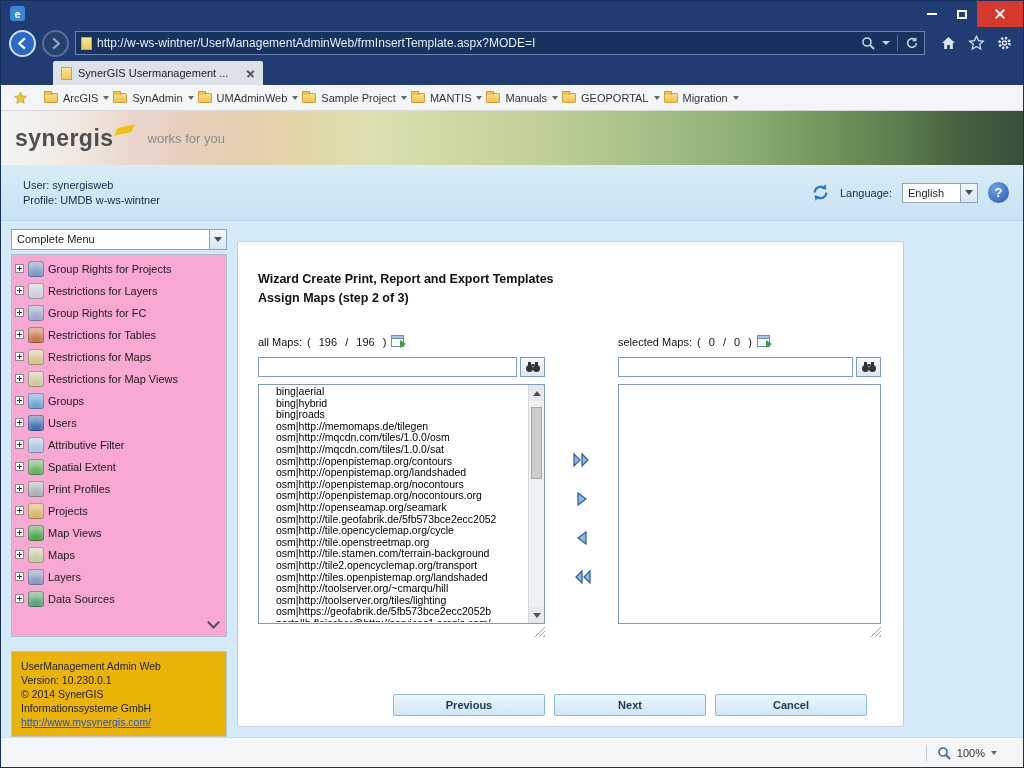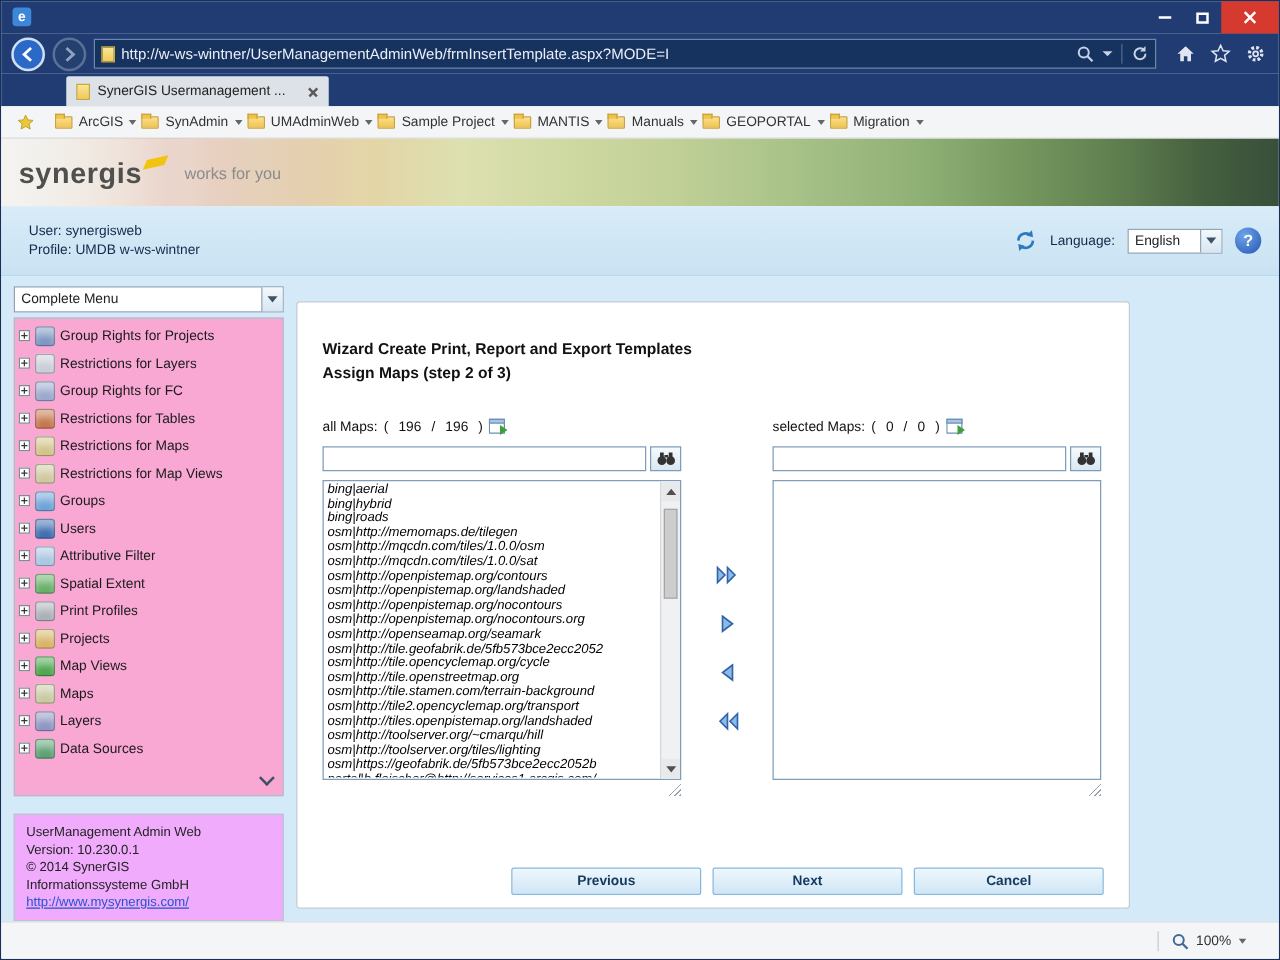--- a/index.html
+++ b/index.html
@@ -75,51 +75,51 @@
   .caret-down { width:0; height:0; border-left:4px solid transparent; border-right:4px solid transparent; border-top:5px solid #3d5166; }
   .tree { margin-top:4px; height:384px; background:#f9a8d4; border:1px solid #aebfcc; position:relative; padding:3px 0; overflow:hidden; }
   .tree-row { display:flex; align-items:center; gap:4px; padding:3px 3px; cursor:default; }
   .plus { width:9px; height:9px; border:1px solid #848a90; background:#fff; position:relative; flex:none; }
   .plus::before { content:""; position:absolute; left:1px; right:1px; top:3px; height:1px; background:#3a3a3a; }
   .plus::after  { content:""; position:absolute; top:1px; bottom:1px; left:3px; width:1px; background:#3a3a3a; }
   .tree-ico { width:16px; height:16px; border-radius:3px; flex:none; box-shadow:inset 0 0 0 1px rgba(0,0,0,.28), inset 0 7px 6px rgba(255,255,255,.5); }
   .tree-label { font-size:11px; color:#1a1a1a; white-space:nowrap; overflow:hidden; }
   .tree-scroll-down { position:absolute; right:4px; bottom:4px; width:18px; height:16px; display:flex; align-items:center; justify-content:center; }
   .chev-down { width:9px; height:9px; border-right:2.5px solid #3d5166; border-bottom:2.5px solid #3d5166; transform:rotate(45deg); margin-top:-4px; }
-  .about { margin-top:14px; background:#f0abfc; border:1px solid #b8c4ce; padding:7px 9px; font-size:10.5px; color:#222; line-height:14px; }
+  .about { margin-top:14px; background:#eab308; border:1px solid #b8c4ce; padding:7px 9px; font-size:10.5px; color:#222; line-height:14px; }
   .about a { color:#2255cc; }
 
   
   .main { flex:1; }
   .panel { width:667px; height:486px; margin:12px 0 0 5px; background:#fff; border:1px solid #c5ccd4; border-radius:3px; position:relative; padding:30px 20px 0 20px; }
   .wiz-title { font-size:12.5px; font-weight:bold; color:#111; }
   .wiz-sub { font-size:12.5px; font-weight:bold; color:#111; margin-top:5px; }
   .columns { display:flex; margin-top:28px; }
   .col-left { width:287px; flex:none; }
   .col-mid { width:73px; flex:none; display:flex; flex-direction:column; align-items:center; padding-top:118px; gap:18px; }
   .col-right { width:263px; flex:none; }
   .count-row { display:flex; align-items:center; gap:5px; font-size:11px; color:#111; height:17px; }
   .count-txt { word-spacing:5px; }
   .icon-btn { background:none; border:none; padding:0; display:flex; align-items:center; cursor:default; }
   .search-row { display:flex; align-items:center; margin-top:7px; }
   .search-input { flex:1; height:20px; border:1px solid #7f9db9; font-size:11px; padding:0 3px; font-family:"Liberation Sans",sans-serif; outline:none; }
   .binoc-btn { width:25px; height:20px; margin-left:3px; border:1px solid #7f9db9; background:linear-gradient(#f6fafd,#d9e8f4); display:flex; align-items:center; justify-content:center; }
   .listbox { margin-top:7px; height:240px; border:1px solid #7f9db9; background:#fff; position:relative; }
   .list-items { position:absolute; top:1px; left:1px; right:1px; bottom:1px; overflow:hidden; }
   .listbox.has-scroll .list-items { right:17px; }
-  .list-item { font-size:10.5px; line-height:11.6px; color:#000; white-space:nowrap; overflow:hidden; padding-left:2px;font-style:italic; }
+  .list-item { font-size:10.5px; line-height:11.6px; color:#000; white-space:nowrap; overflow:hidden; padding-left:16px; }
   .vscroll { position:absolute; top:0; right:0; bottom:0; width:16px; background:#f0f1f2; border-left:1px solid #d5d8da; }
   .sb-btn { position:absolute; left:0; right:0; height:16px; background:#e7e9eb; display:flex; align-items:center; justify-content:center; }
   .sb-btn.up { top:0; } .sb-btn.down { bottom:0; }
   .tri-up { width:0; height:0; border-left:4px solid transparent; border-right:4px solid transparent; border-bottom:5px solid #505050; }
   .tri-down { width:0; height:0; border-left:4px solid transparent; border-right:4px solid transparent; border-top:5px solid #505050; }
   .sb-thumb { position:absolute; left:2px; right:2px; top:22px; height:72px; background:#cdcdcd; border:1px solid #a6a6a6; }
   .grip { width:11px; height:11px; margin:2px 0 0 auto; background:repeating-linear-gradient(135deg, transparent 0 2px, #9aa4ad 2px 3px); clip-path:polygon(100% 0,100% 100%,0 100%); }
   .xfer-btn { background:none; border:none; padding:0; cursor:default; }
-  .buttons-row { position:absolute; right:20px; bottom:10px; display:flex; gap:9px; }
+  .buttons-row { position:absolute; right:36px; bottom:10px; display:flex; gap:9px; }
   .btn { width:152px; height:22px; background:linear-gradient(#eef7fd,#cfe6f6); border:1px solid #86b7dc; border-radius:2px; color:#17395f; font-size:11px; font-weight:bold; font-family:"Liberation Sans",sans-serif; }
 
   
   .statusbar { height:30px; flex:none; background:#f4f5f6; border-top:1px solid #d9dcdf; display:flex; align-items:center; justify-content:flex-end; padding-right:26px; }
   .zoom-ctl { display:flex; align-items:center; gap:6px; font-size:11px; color:#333; }
   .sep { width:1px; height:16px; background:#c8ccd0; margin-right:10px; }
 </style>
 </head>
 <body>
 

